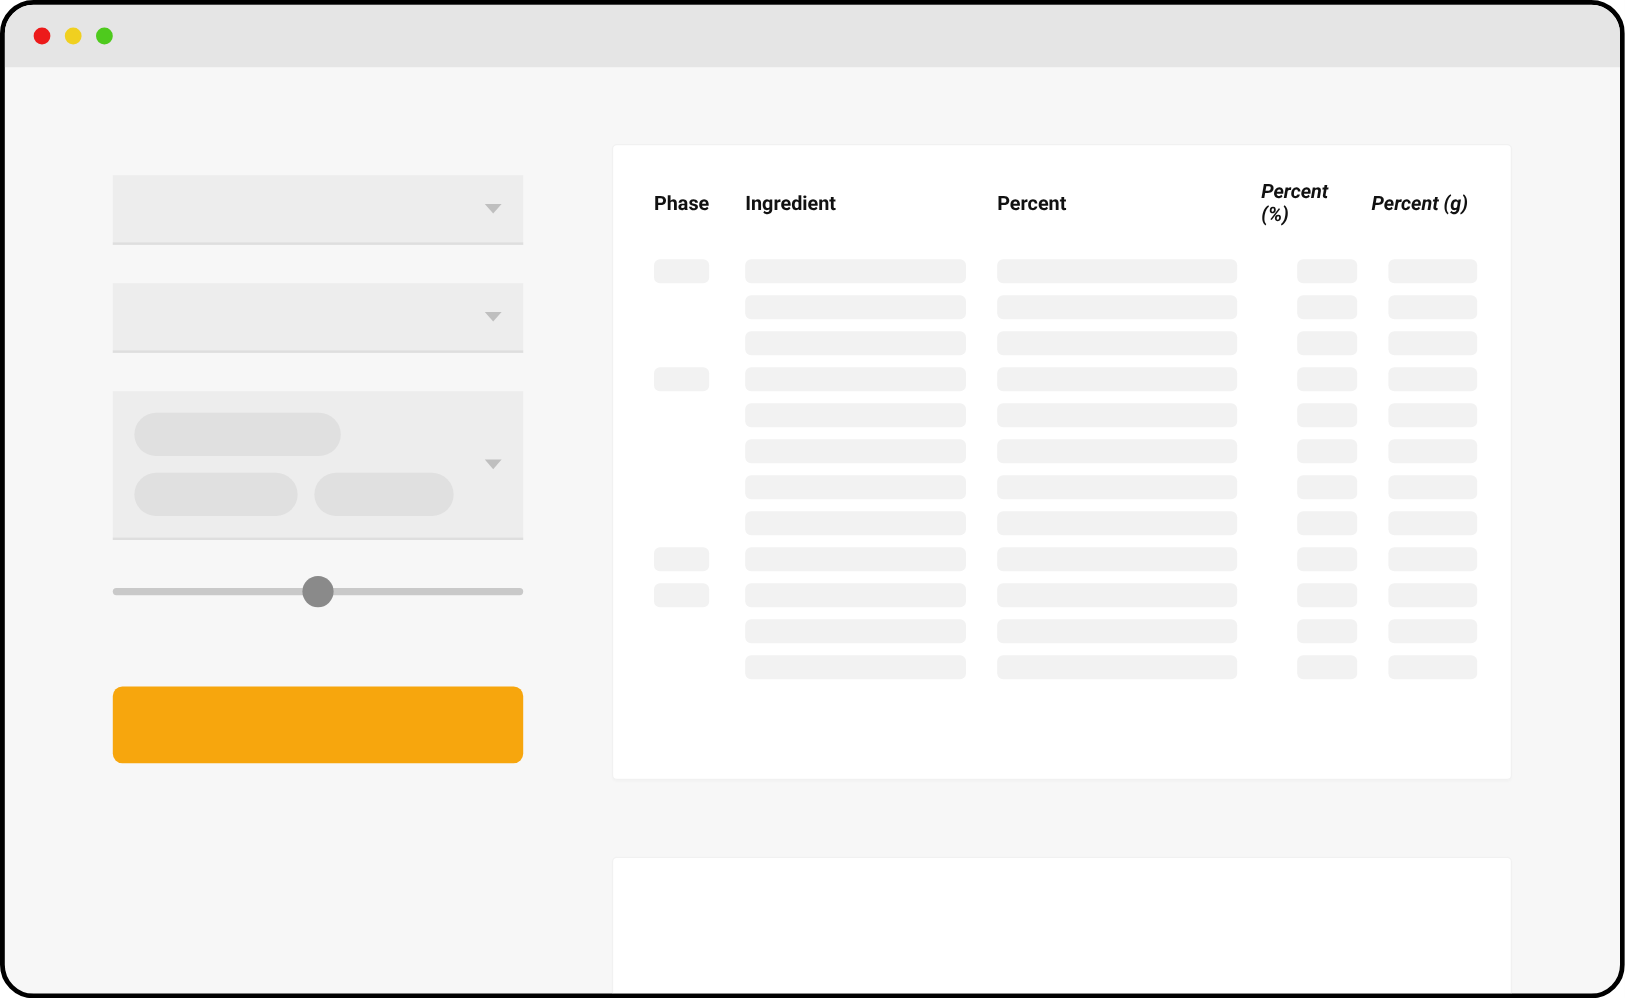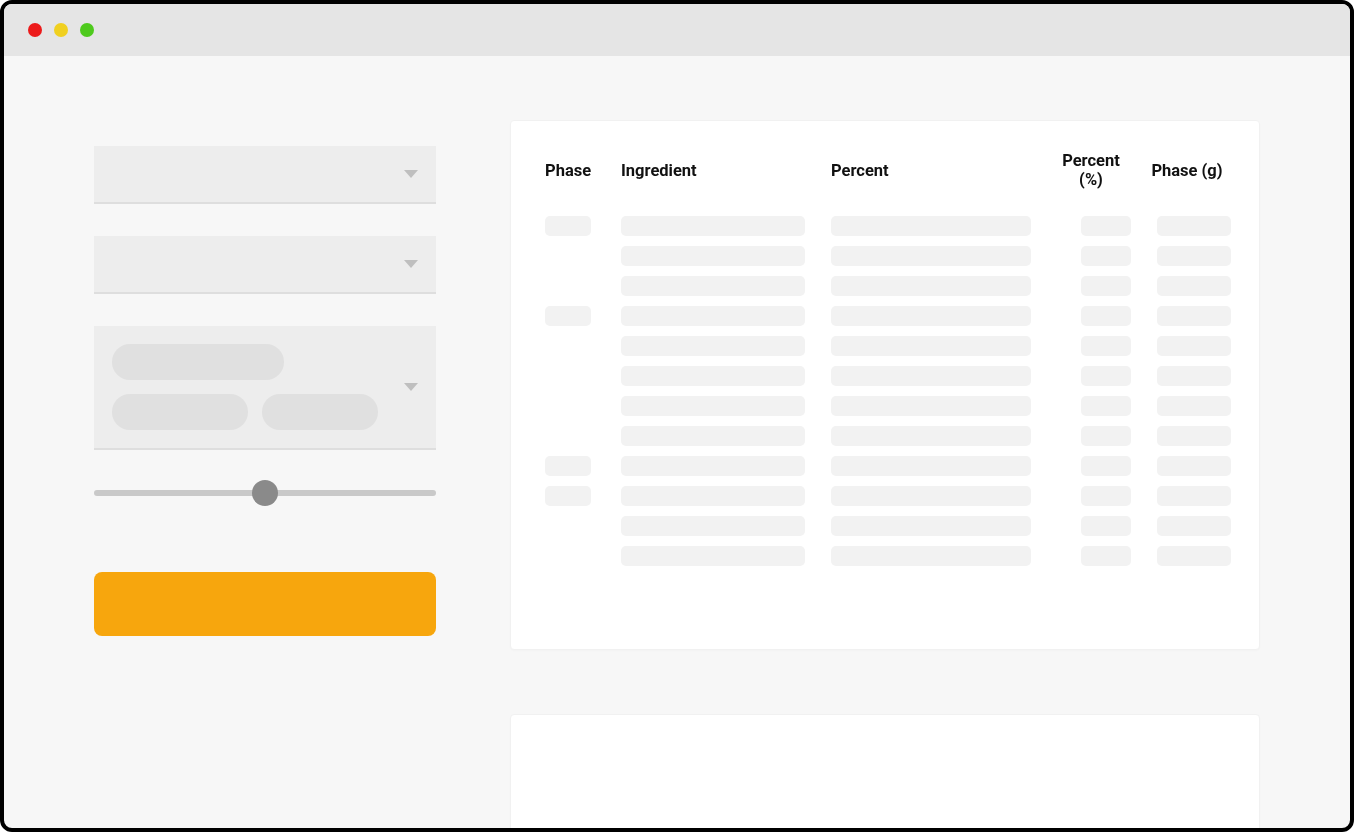--- a/index.html
+++ b/index.html
@@ -8,21 +8,21 @@
     font-family: -apple-system, BlinkMacSystemFont, "Segoe UI", Roboto, sans-serif;
     background: #fff;
     display: flex;
     align-items: flex-start;
     justify-content: flex-start;
   }
   .device {
     width: 1354px;
     height: 832px;
     border: 4px solid #000;
-    border-radius: 12px;
+    border-radius: 28px;
     overflow: hidden;
     background: #f7f7f7;
     position: relative;
   }
   .titlebar {
     height: 52px;
     background: #e5e5e5;
     display: flex;
     align-items: center;
     padding-left: 24px;
@@ -133,21 +133,21 @@
     border-collapse: collapse;
     table-layout: fixed;
   }
   thead th {
     text-align: left;
     font-weight: 700;
     font-size: 16.5px;
     color: #111;
     padding: 10px 6px 22px 6px;
   }
-  thead th.right { text-align: center; }
+  thead th.right { text-align: left; font-style: italic; }
   tbody td {
     padding: 5px 6px;
     vertical-align: middle;
   }
   .sk {
     background: #f2f2f2;
     border-radius: 5px;
     height: 20px;
     display: block;
   }
@@ -220,21 +220,21 @@
               <col class="c-func">
               <col class="c-pct">
               <col class="c-wt">
           </colgroup>
           <thead>
             <tr>
               <th>Phase</th>
               <th>Ingredient</th>
               <th>Percent</th>
               <th class="right">Percent (%)</th>
-              <th class="right">Phase (g)</th>
+              <th class="right">Percent (g)</th>
             </tr>
           </thead>
           <tbody>
               <tr>
                 <td>
                   <span class="sk sk-phase"></span>
                 </td>
                 <td>
                   <span class="sk sk-ing"></span>
                 </td>

